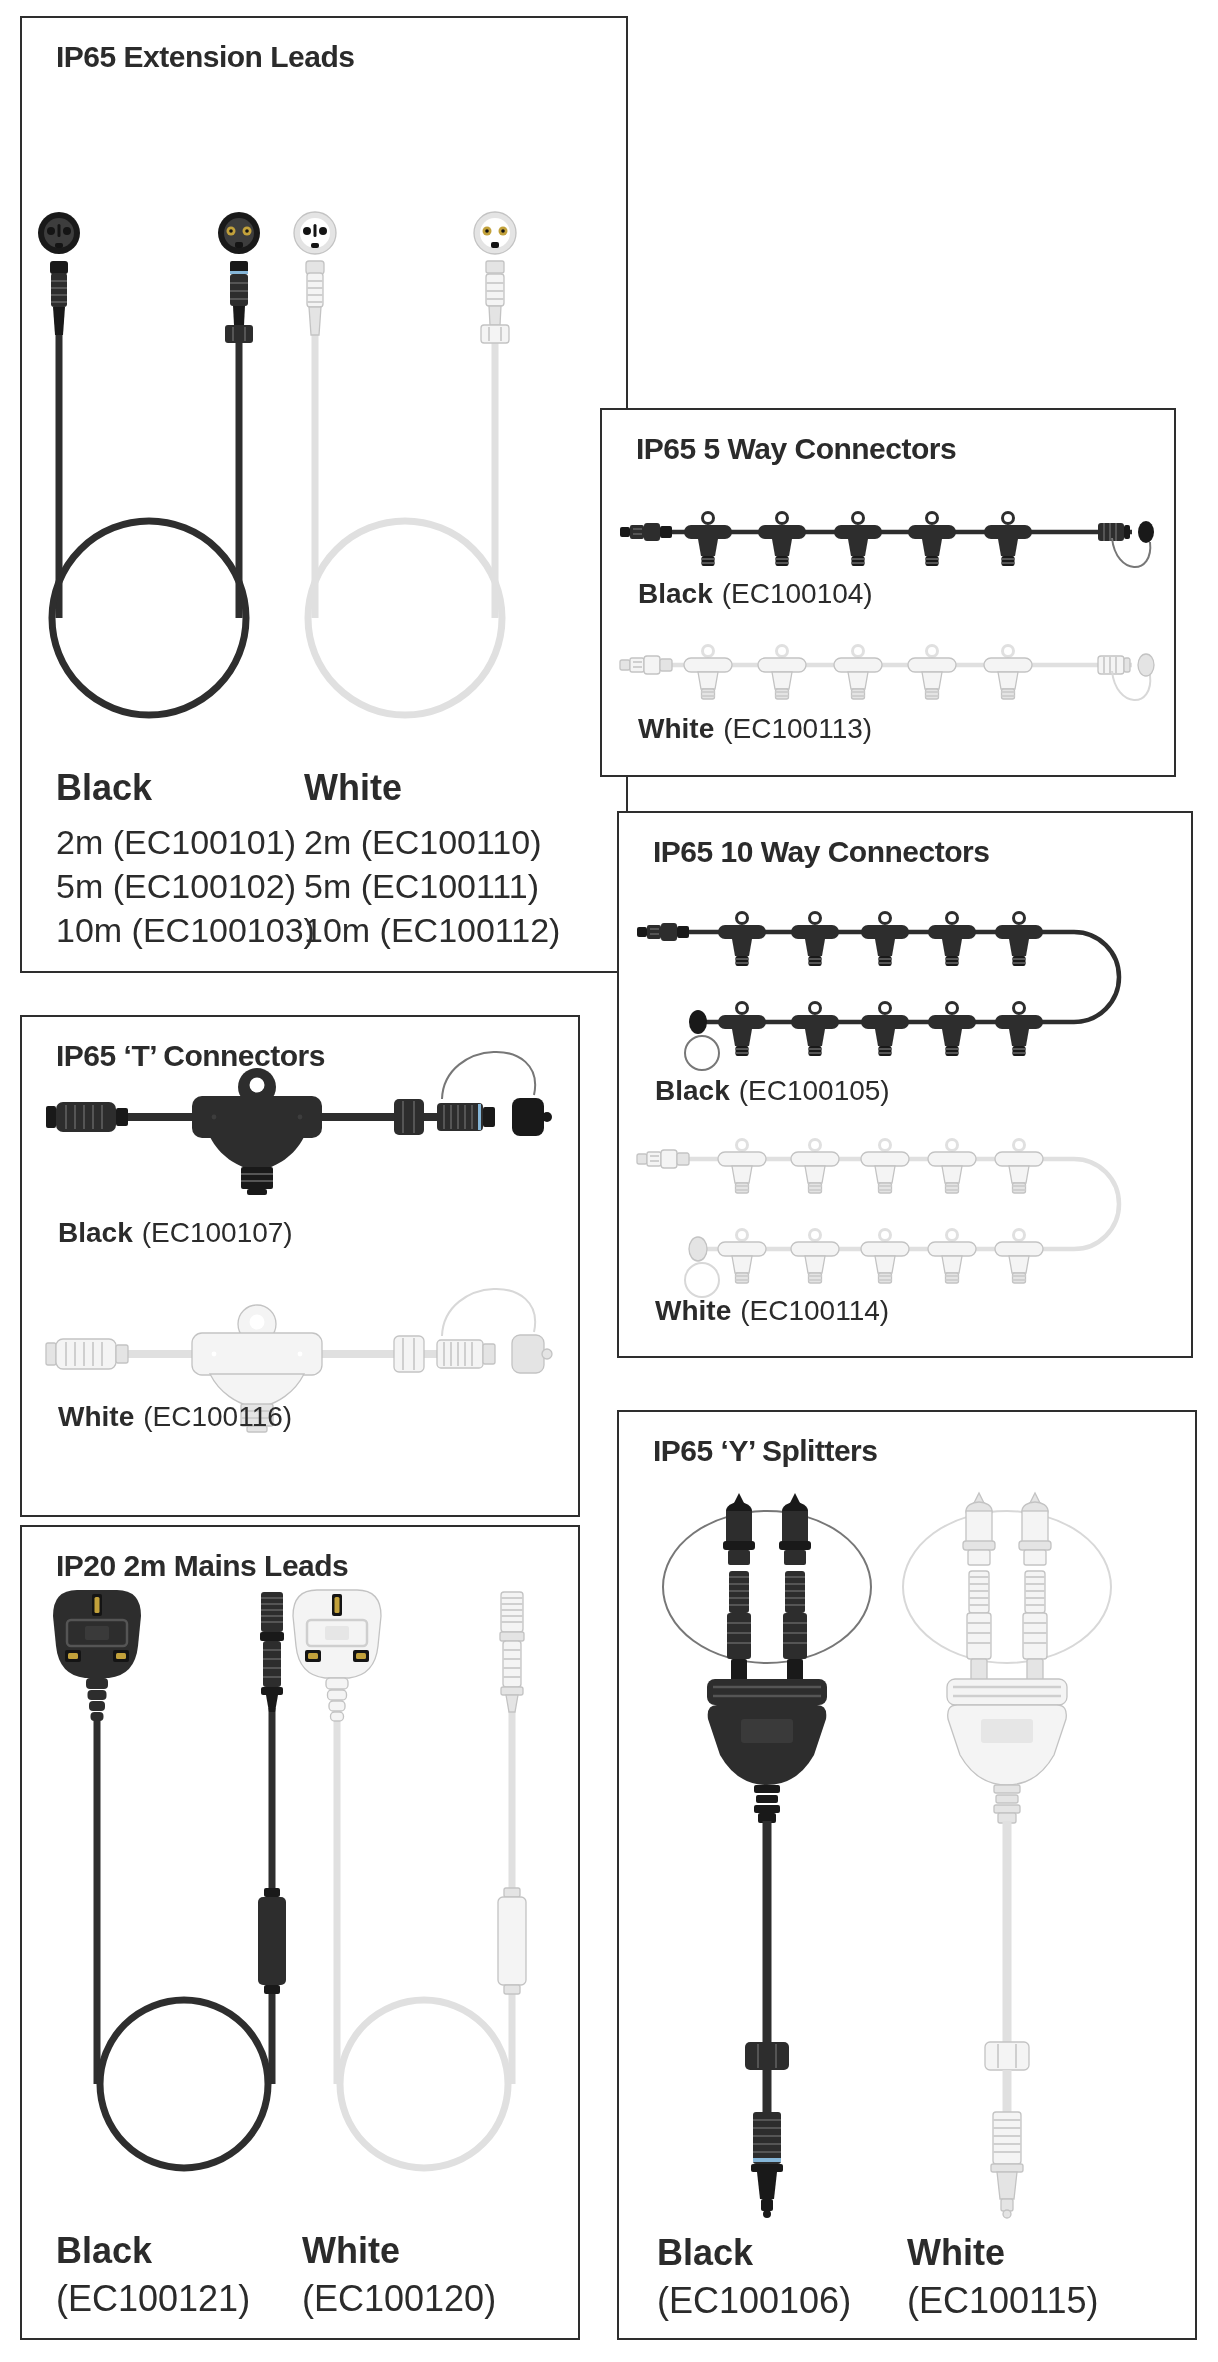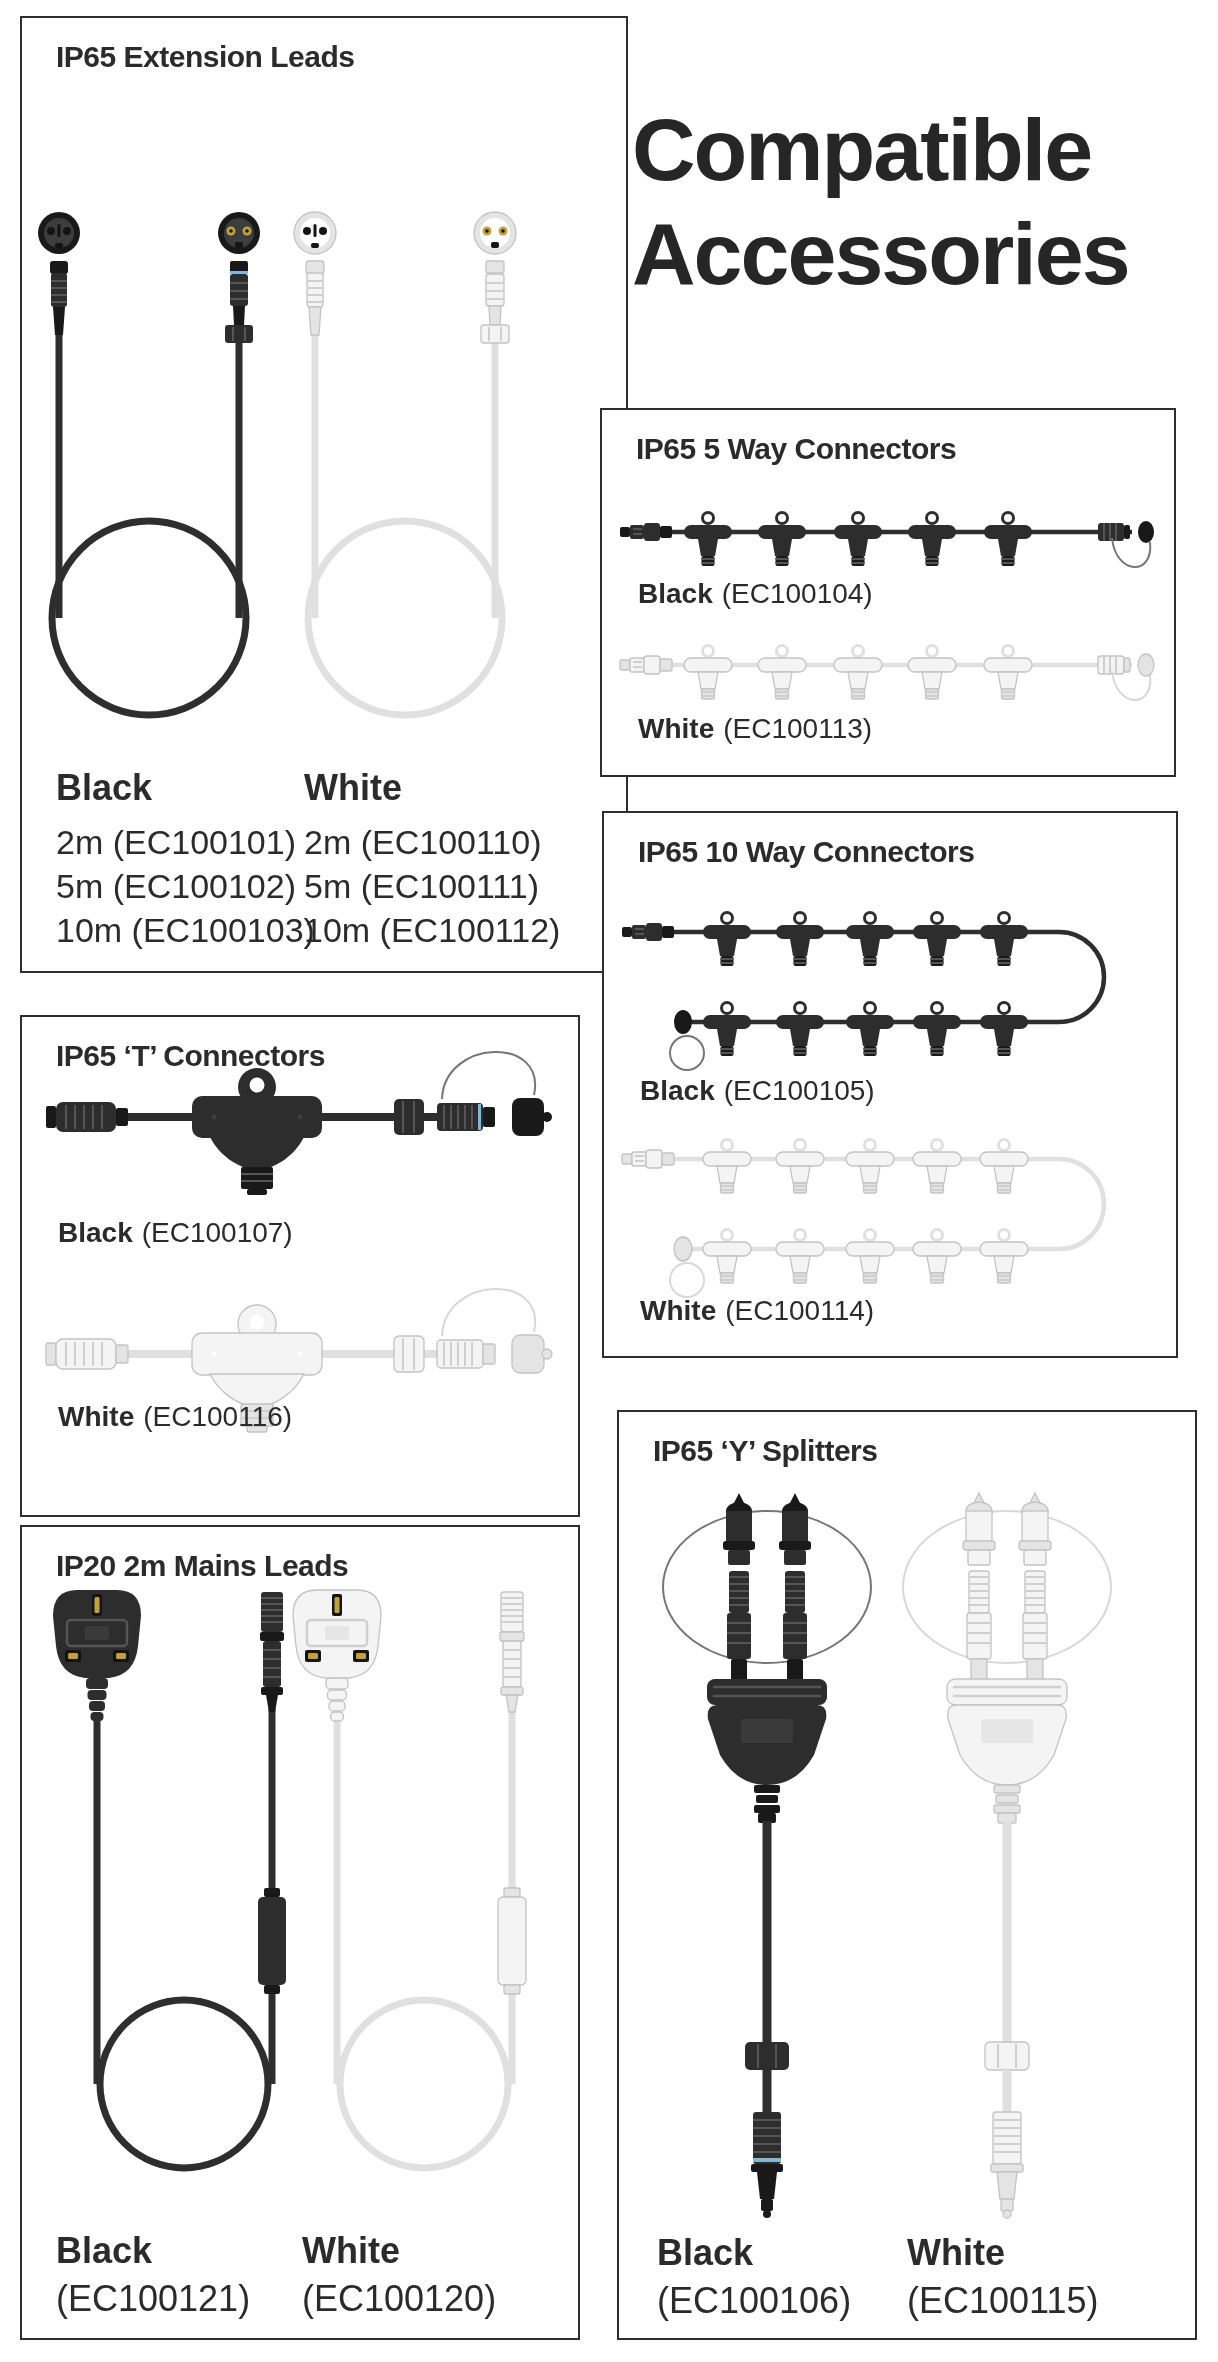--- a/index.html
+++ b/index.html
@@ -3,21 +3,21 @@
 <meta charset="utf-8">
 <style>
   html,body{margin:0;padding:0;background:#ffffff;}
   #canvas{
     position:relative;width:1218px;height:2362px;background:#ffffff;
     font-family:"Liberation Sans", sans-serif;color:#2b2b2b;overflow:hidden;
   }
   .box{position:absolute;border:2.5px solid #2e2e2e;background:#ffffff;box-sizing:border-box;}
   #box-extension{left:20px;top:16px;width:608px;height:957px;}
   #box-fiveway{left:600px;top:408px;width:576px;height:369px;}
-  #box-tenway{left:602px;top:811px;width:576px;height:547px;}
+  #box-tenway{left:617px;top:811px;width:576px;height:547px;}
   #box-tconn{left:20px;top:1015px;width:560px;height:502px;}
   #box-mains{left:20px;top:1525px;width:560px;height:815px;}
   #box-ysplit{left:617px;top:1410px;width:580px;height:930px;}
 
   .main-heading{
     position:absolute;left:632px;top:98px;width:580px;
     font-size:88px;font-weight:700;line-height:104px;letter-spacing:-2px;color:#262626;
   }
   .btitle{position:absolute;left:34px;top:22px;font-size:30px;font-weight:700;letter-spacing:-0.5px;color:#2b2b2b;white-space:nowrap;}
 
@@ -298,24 +298,20 @@
         <line class="thl" x1="106" y1="657" x2="134" y2="657"></line>
         <line class="thl" x1="106" y1="665" x2="134" y2="665"></line>
         <rect class="pb2" x="104" y="677" width="32" height="8" rx="2"></rect>
         <path class="pb2" d="M110 685 L130 685 L127 712 L113 712 Z"></path>
         <rect class="pb2" x="114" y="712" width="12" height="12" rx="2"></rect>
         <circle class="pb2" cx="120" cy="727" r="4"></circle>
       </g>
     </defs>
   </svg>
 
-  <div class="main-heading">
-    <div>Compatible</div>
-    <div>Accessories</div>
-  </div>
 
   <div class="box" id="box-extension">
     <div class="btitle">IP65 Extension Leads</div>
     <svg style="left:0;top:95px" width="560" height="660" viewBox="0 0 560 660">
       <g class="c-black">
         <use href="#extlead"></use>
         <rect class="blu" x="208" y="158" width="18" height="3"></rect>
       </g>
       <g class="c-white" transform="translate(256,0)">
         <use href="#extlead"></use>

